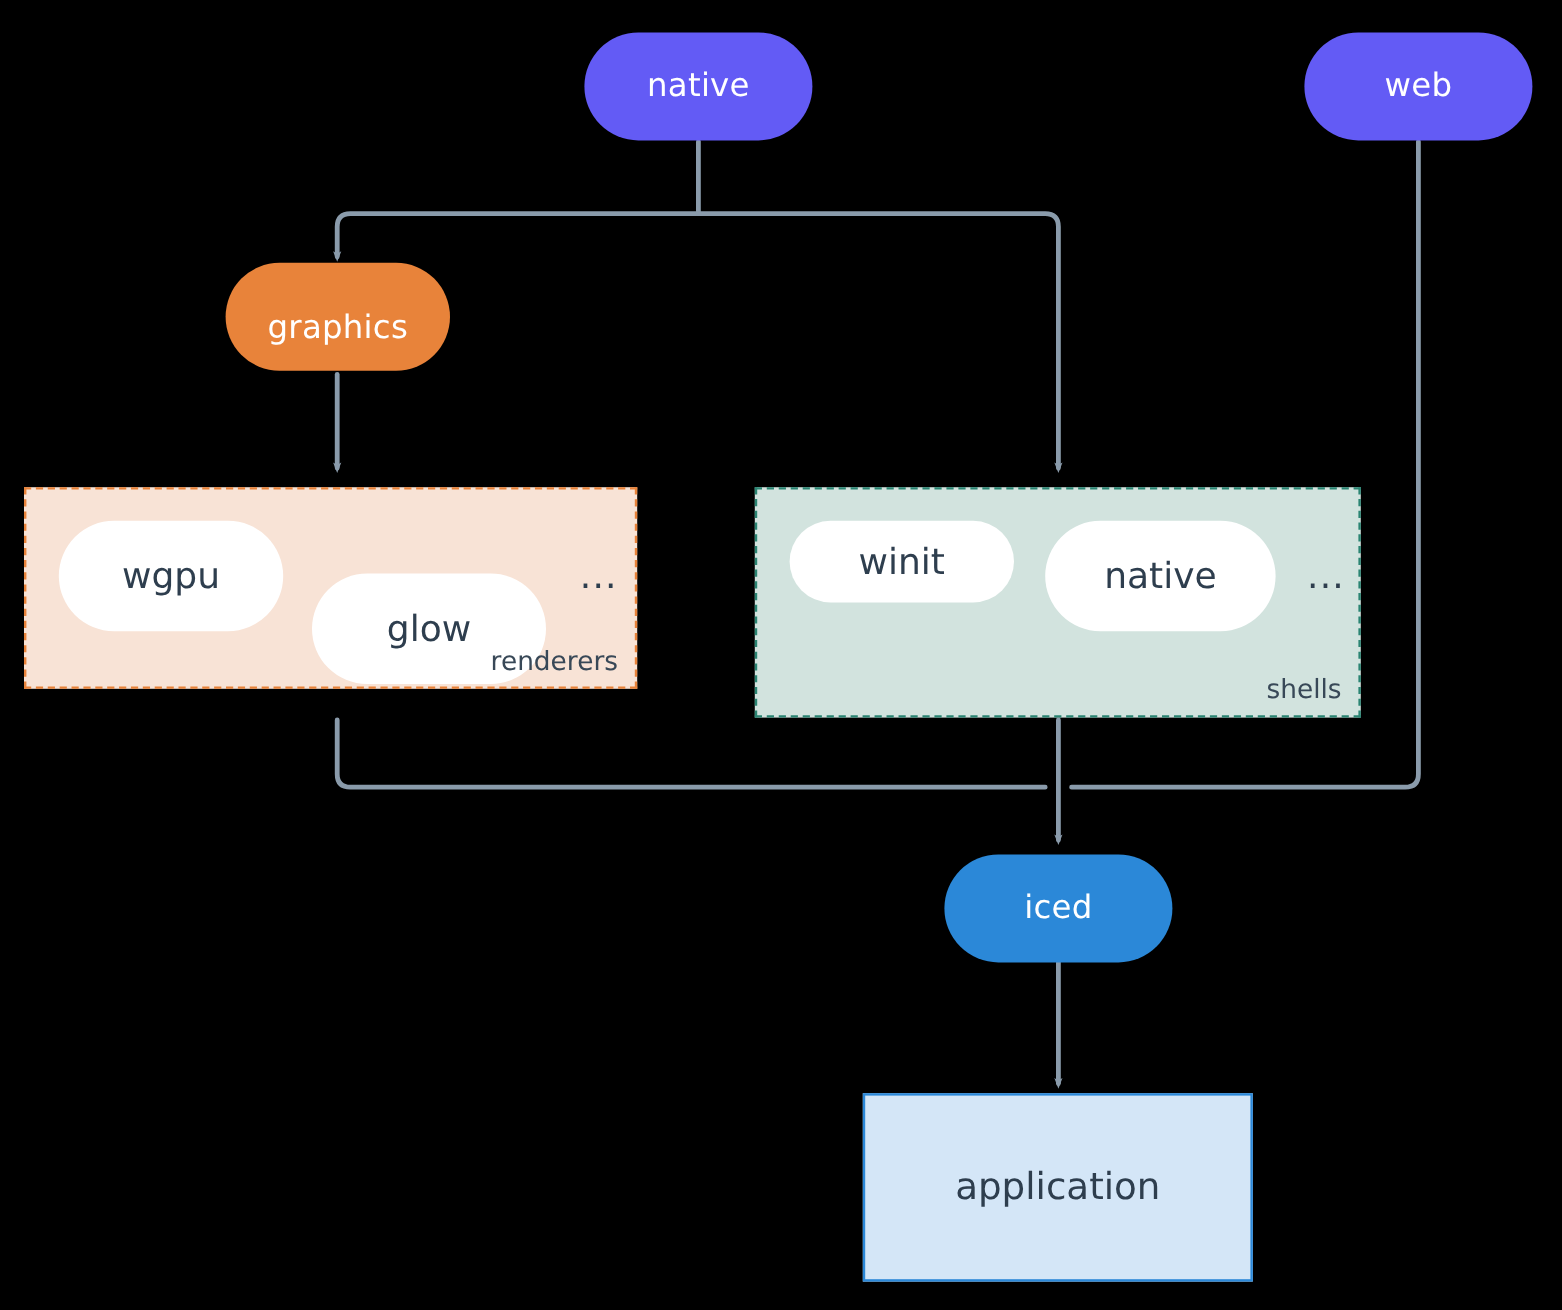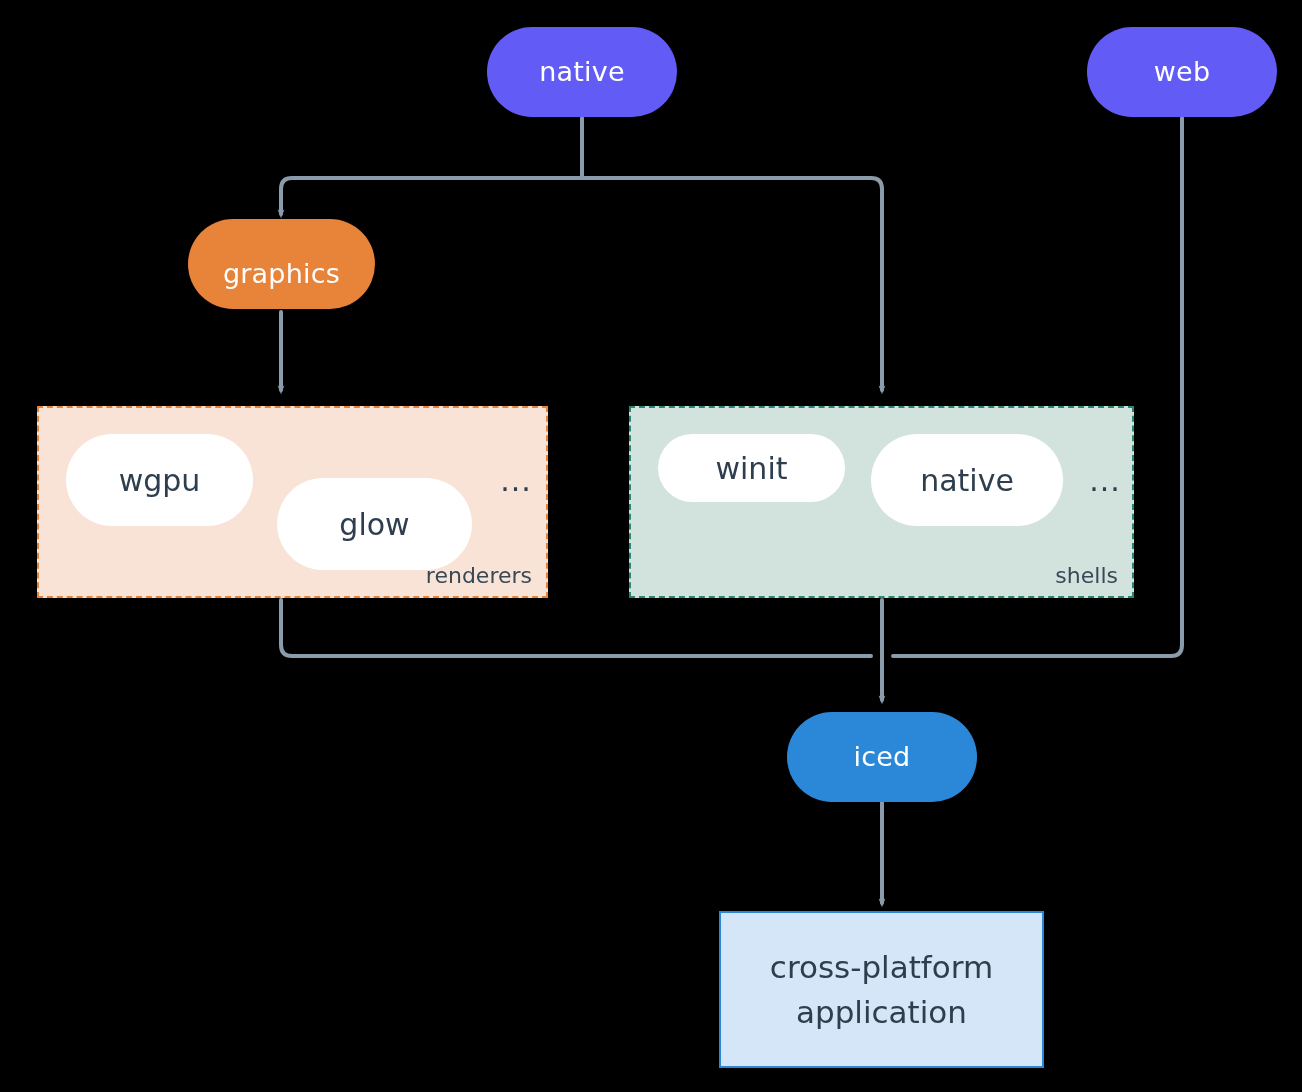--- a/index.html
+++ b/index.html
@@ -167,21 +167,21 @@
   </div>
 
   <div class="node pill node-web" style="left:1087px; top:27px; width:190px; height:90px;">
     <span class="pill-label">web</span>
   </div>
 
   <div class="node pill node-graphics" style="left:188px; top:219px; width:187px; height:90px;">
     <span class="pill-label">graphics</span>
   </div>
 
-  <div class="group group-renderers" style="left:37px; top:406px; width:511px; height:192px;">
+  <div class="group group-renderers" style="left:20px; top:406px; width:511px; height:168px;">
     <div class="inner-pill" style="left:27px; top:26px; width:187px; height:92px;">
       <span class="inner-pill-label">wgpu</span>
     </div>
     <div class="inner-pill" style="left:238px; top:26px; width:195px; height:92px;margin-top:44px;">
       <span class="inner-pill-label">glow</span>
     </div>
     <div class="ellipsis" style="left:448px; top:26px; width:58px; height:92px;">...</div>
     <div class="group-label">renderers</div>
   </div>
 
@@ -195,18 +195,17 @@
     <div class="ellipsis" style="left:447px; top:26px; width:54px; height:92px;">...</div>
     <div class="group-label">shells</div>
   </div>
 
   <div class="node pill node-iced" style="left:787px; top:712px; width:190px; height:90px;">
     <span class="pill-label">iced</span>
   </div>
 
   <div class="node-app" style="left:719px; top:911px; width:325px; height:157px;">
     <div class="app-label">
-      <div>cross-platform</div>
       <div>application</div>
     </div>
   </div>
 
 </div>
 
 </body></html>

